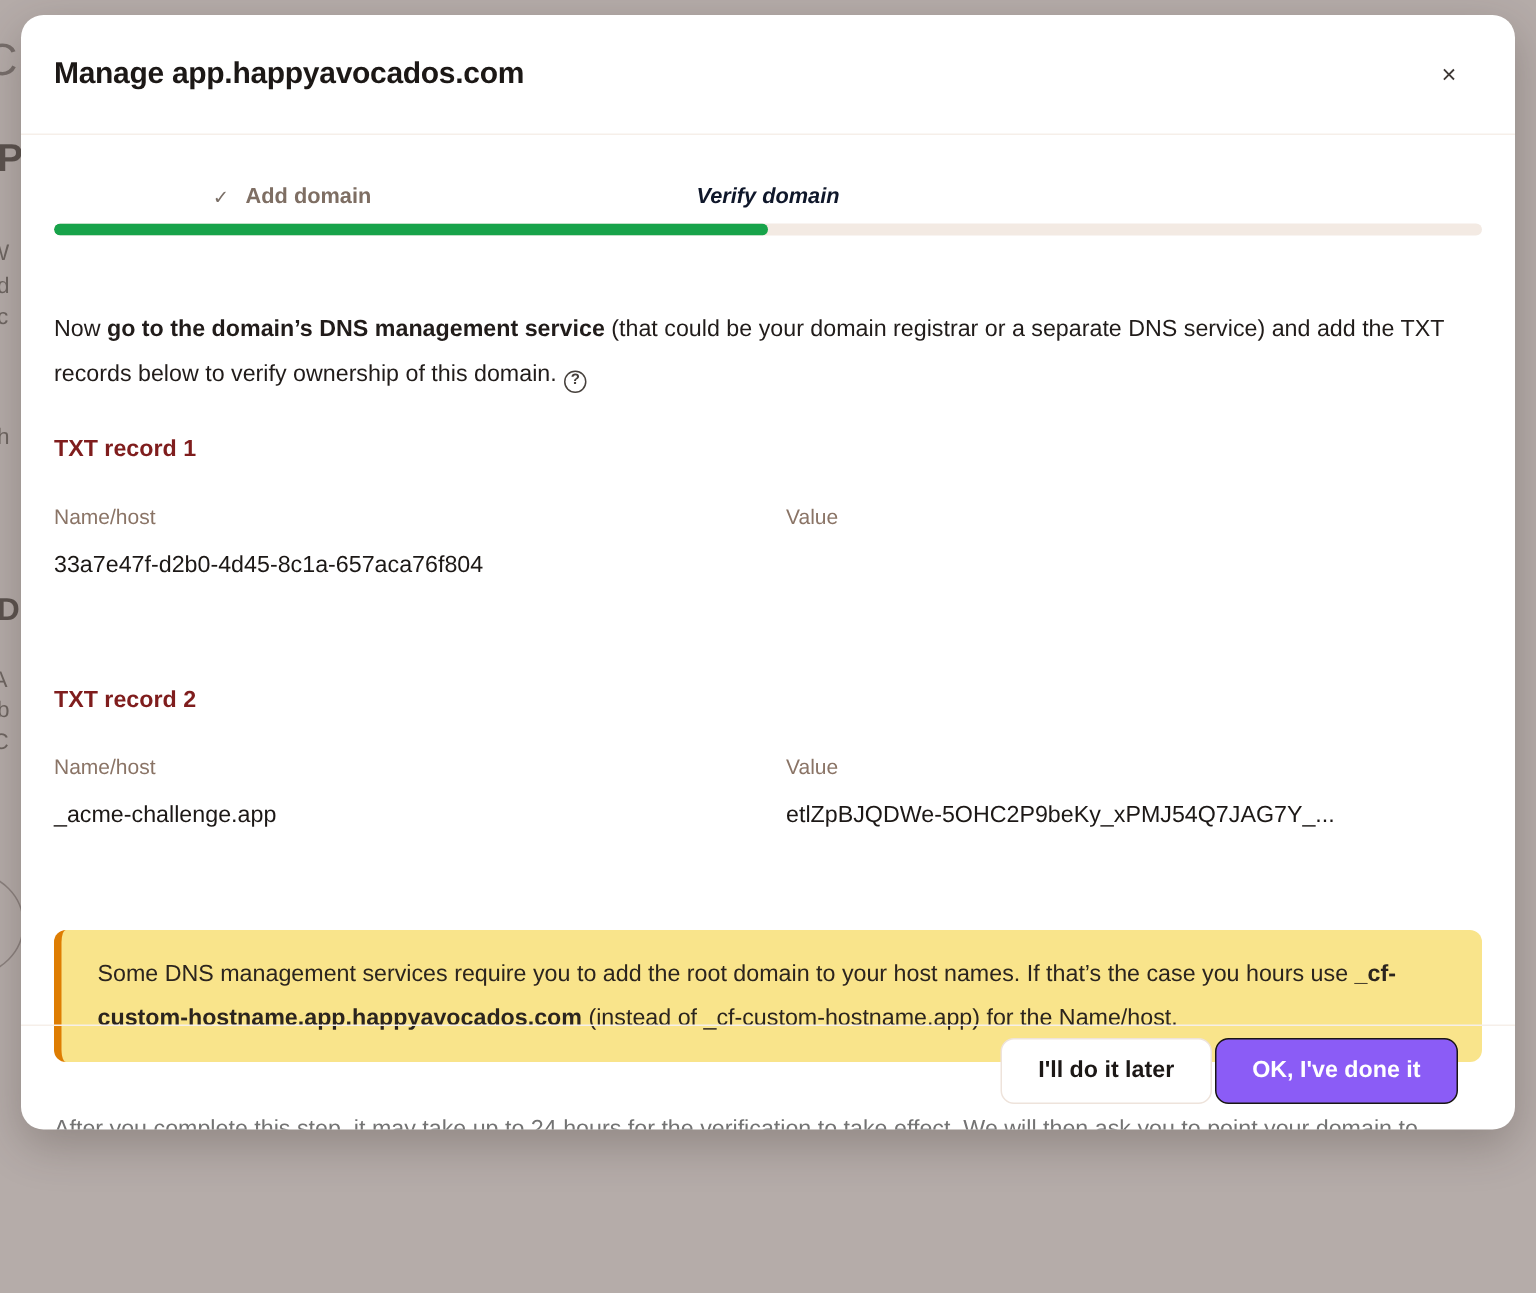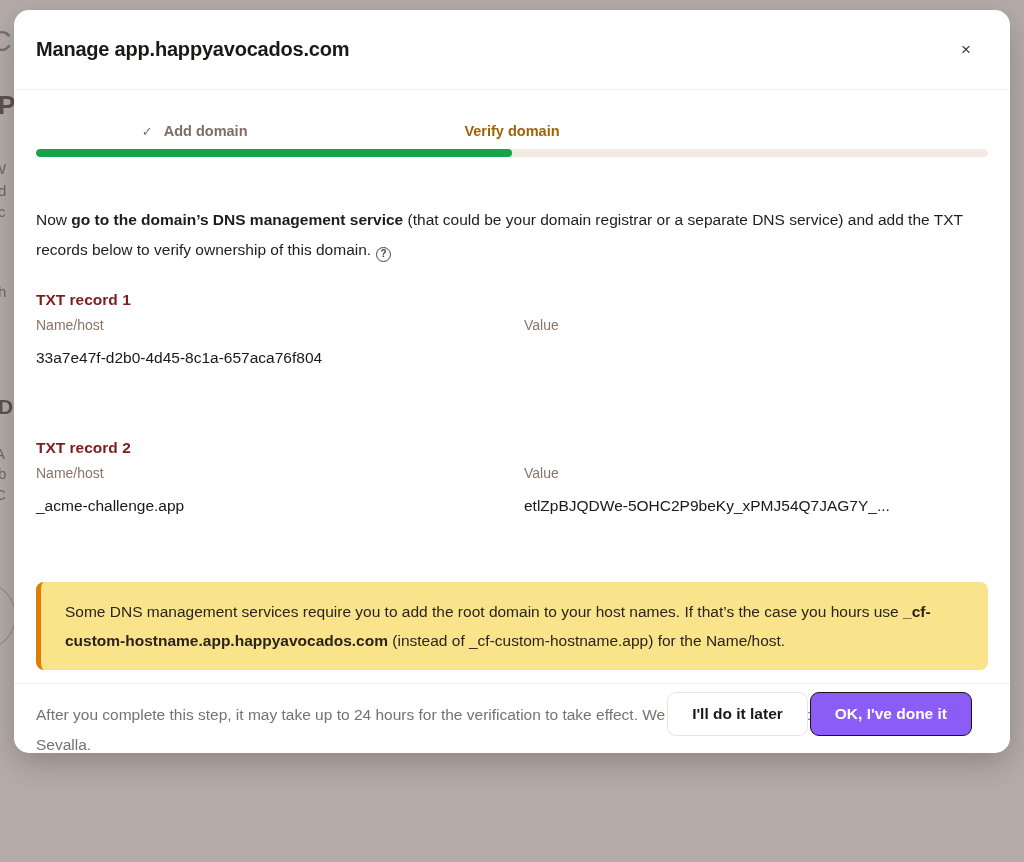--- a/index.html
+++ b/index.html
@@ -82,21 +82,21 @@
     font-weight: 600;
     color: #7e6e63;
     height: 18px;
   }
   .step .check {
     color: #7a6f67;
     font-size: 13px;
     margin-right: 11px;
     font-weight: 400;
   }
-  .step.active { color: #a16207; font-weight: 700; }
+  .step.active { color: #0f172a; font-weight: 700; font-style: italic; }
 
   .progress-track {
     margin-top: 9px;
     height: 8px;
     border-radius: 999px;
     background: #f3eae3;
     overflow: hidden;
   }
   .progress-fill {
     height: 100%;
@@ -131,21 +131,21 @@
   .record-title {
     margin-top: 26px;
     font-size: 15.5px;
     font-weight: 700;
     color: #7f1d1d;
   }
   .record-grid {
     display: grid;
     grid-template-columns: 488px 1fr;
   }
-  .record-grid.labels { margin-top: 8px; }
+  .record-grid.labels { margin-top: 27px; }
   .record-grid.values { margin-top: 16px; }
   .field-label {
     font-size: 14px;
     color: #8a7466;
   }
   .field-value {
     font-size: 15.5px;
     color: #1c1816;
   }
   .record-2 .record-title { margin-top: 72px; }

